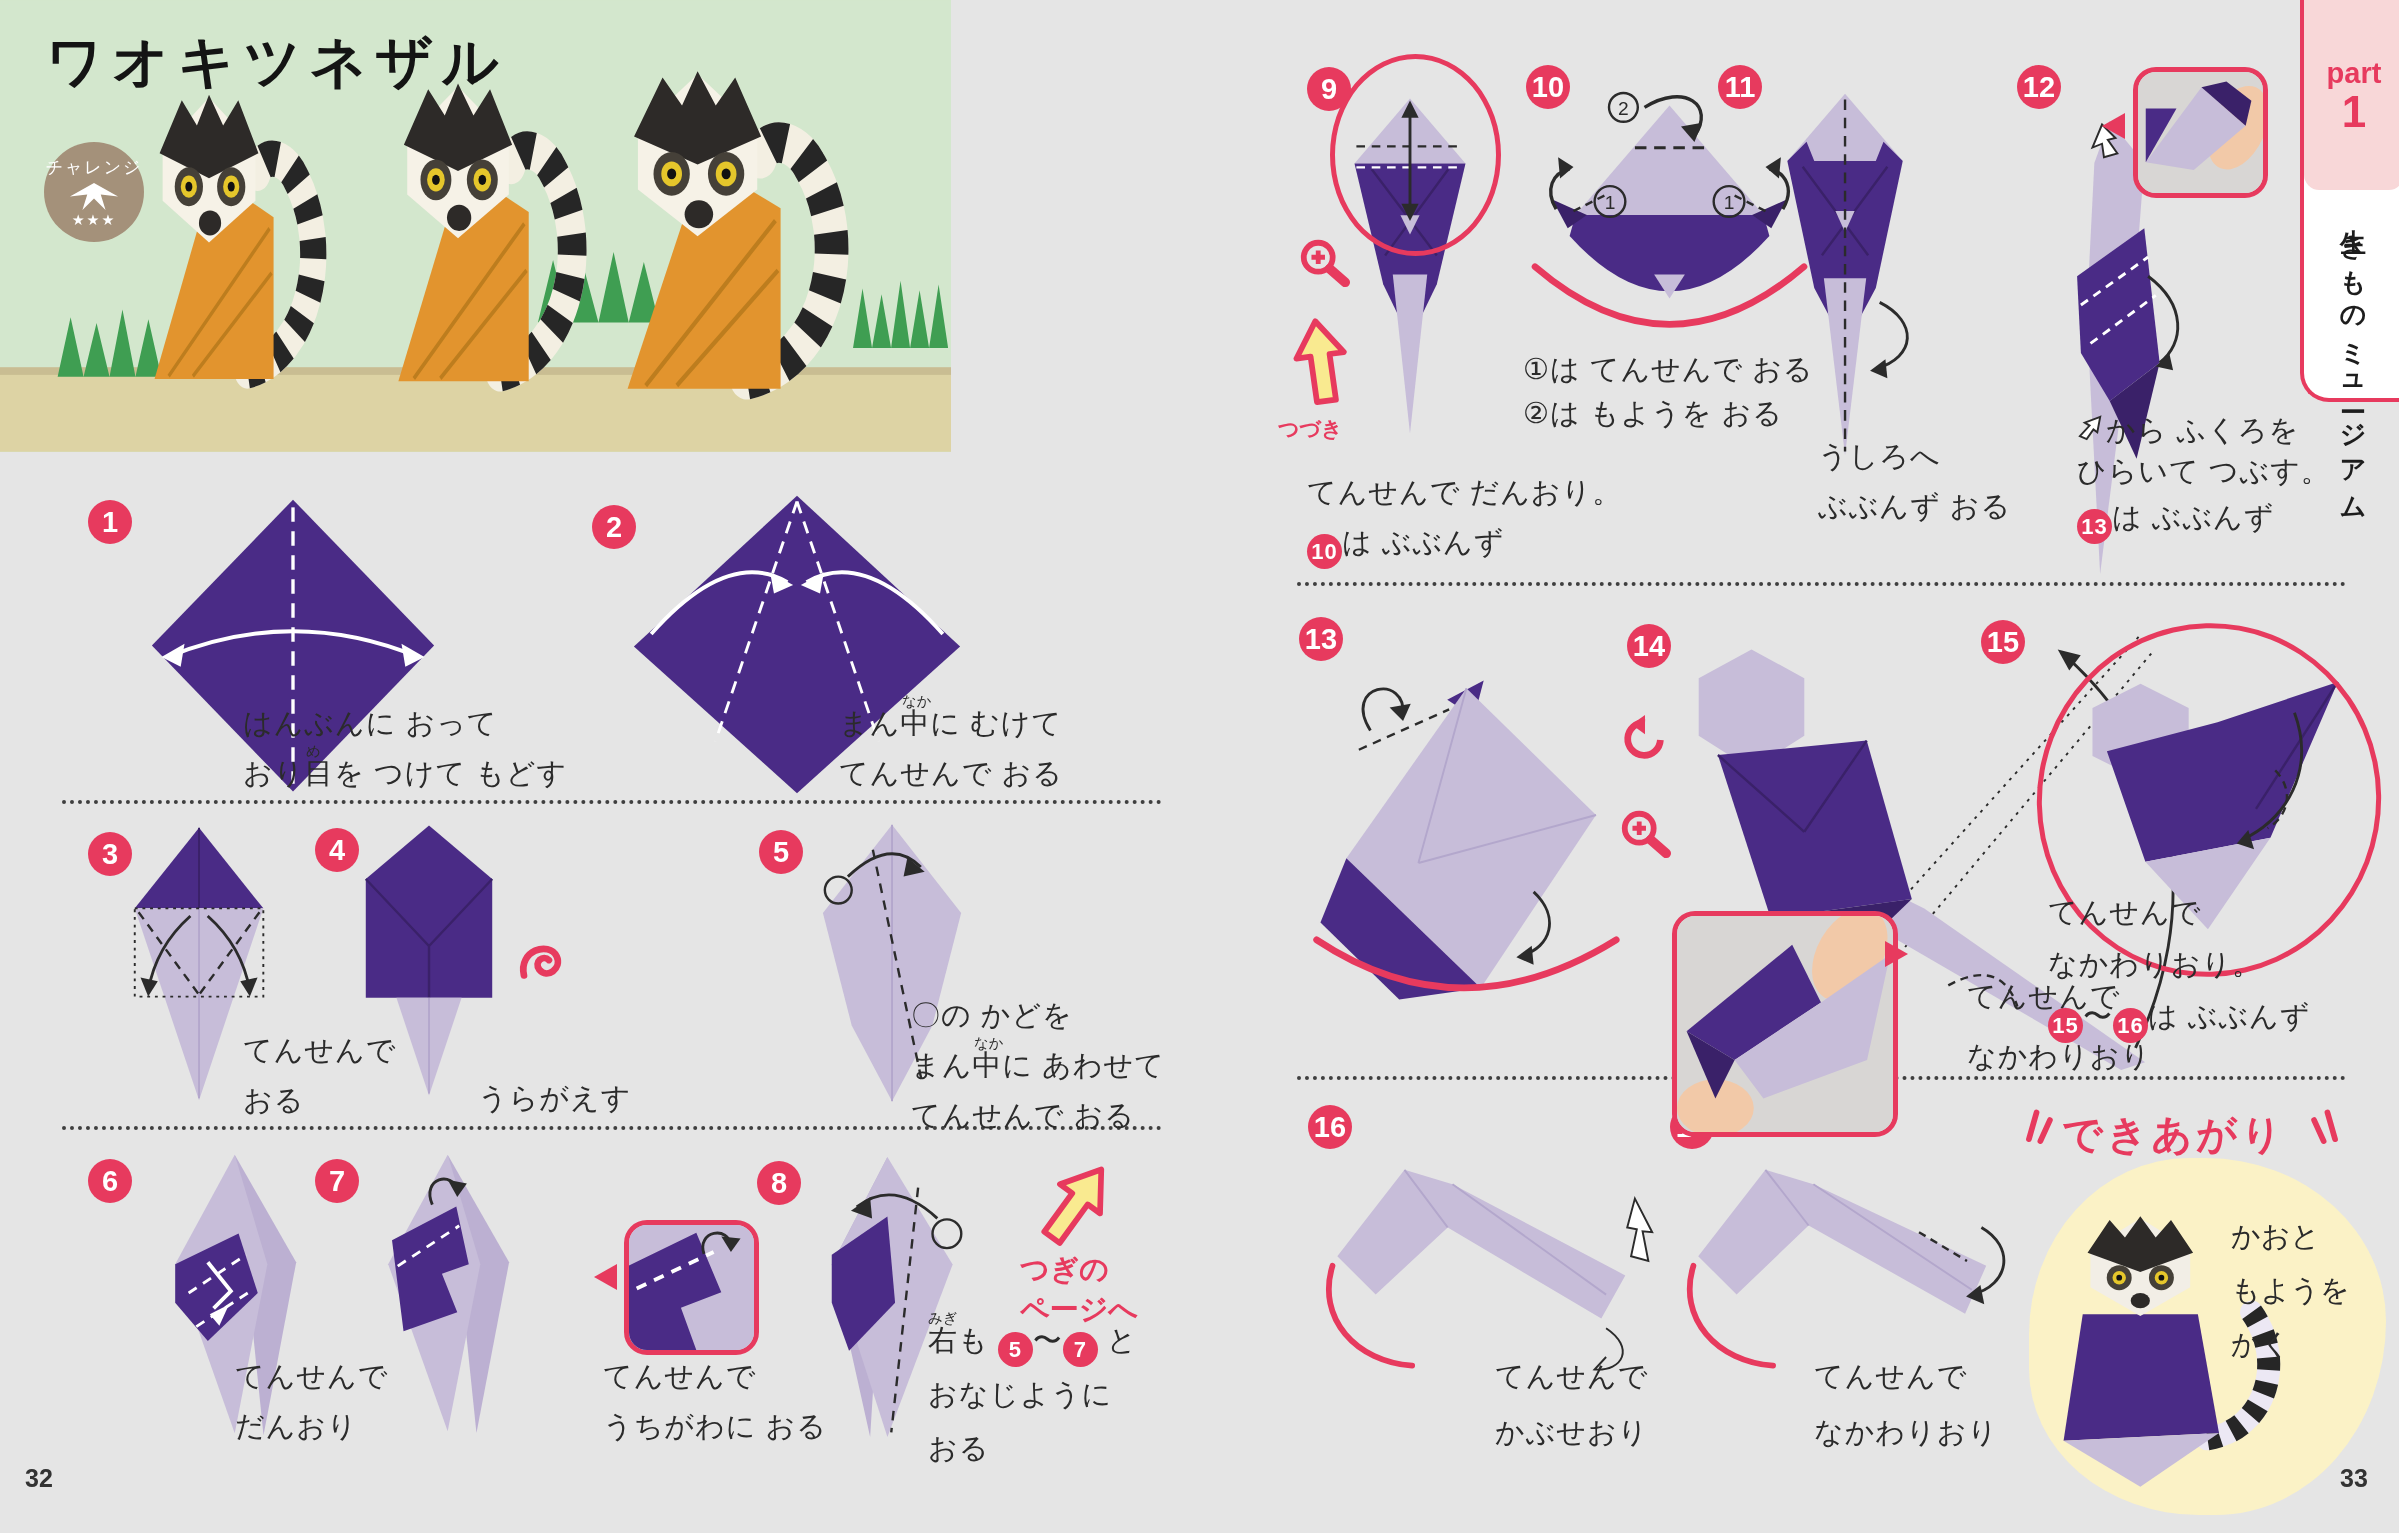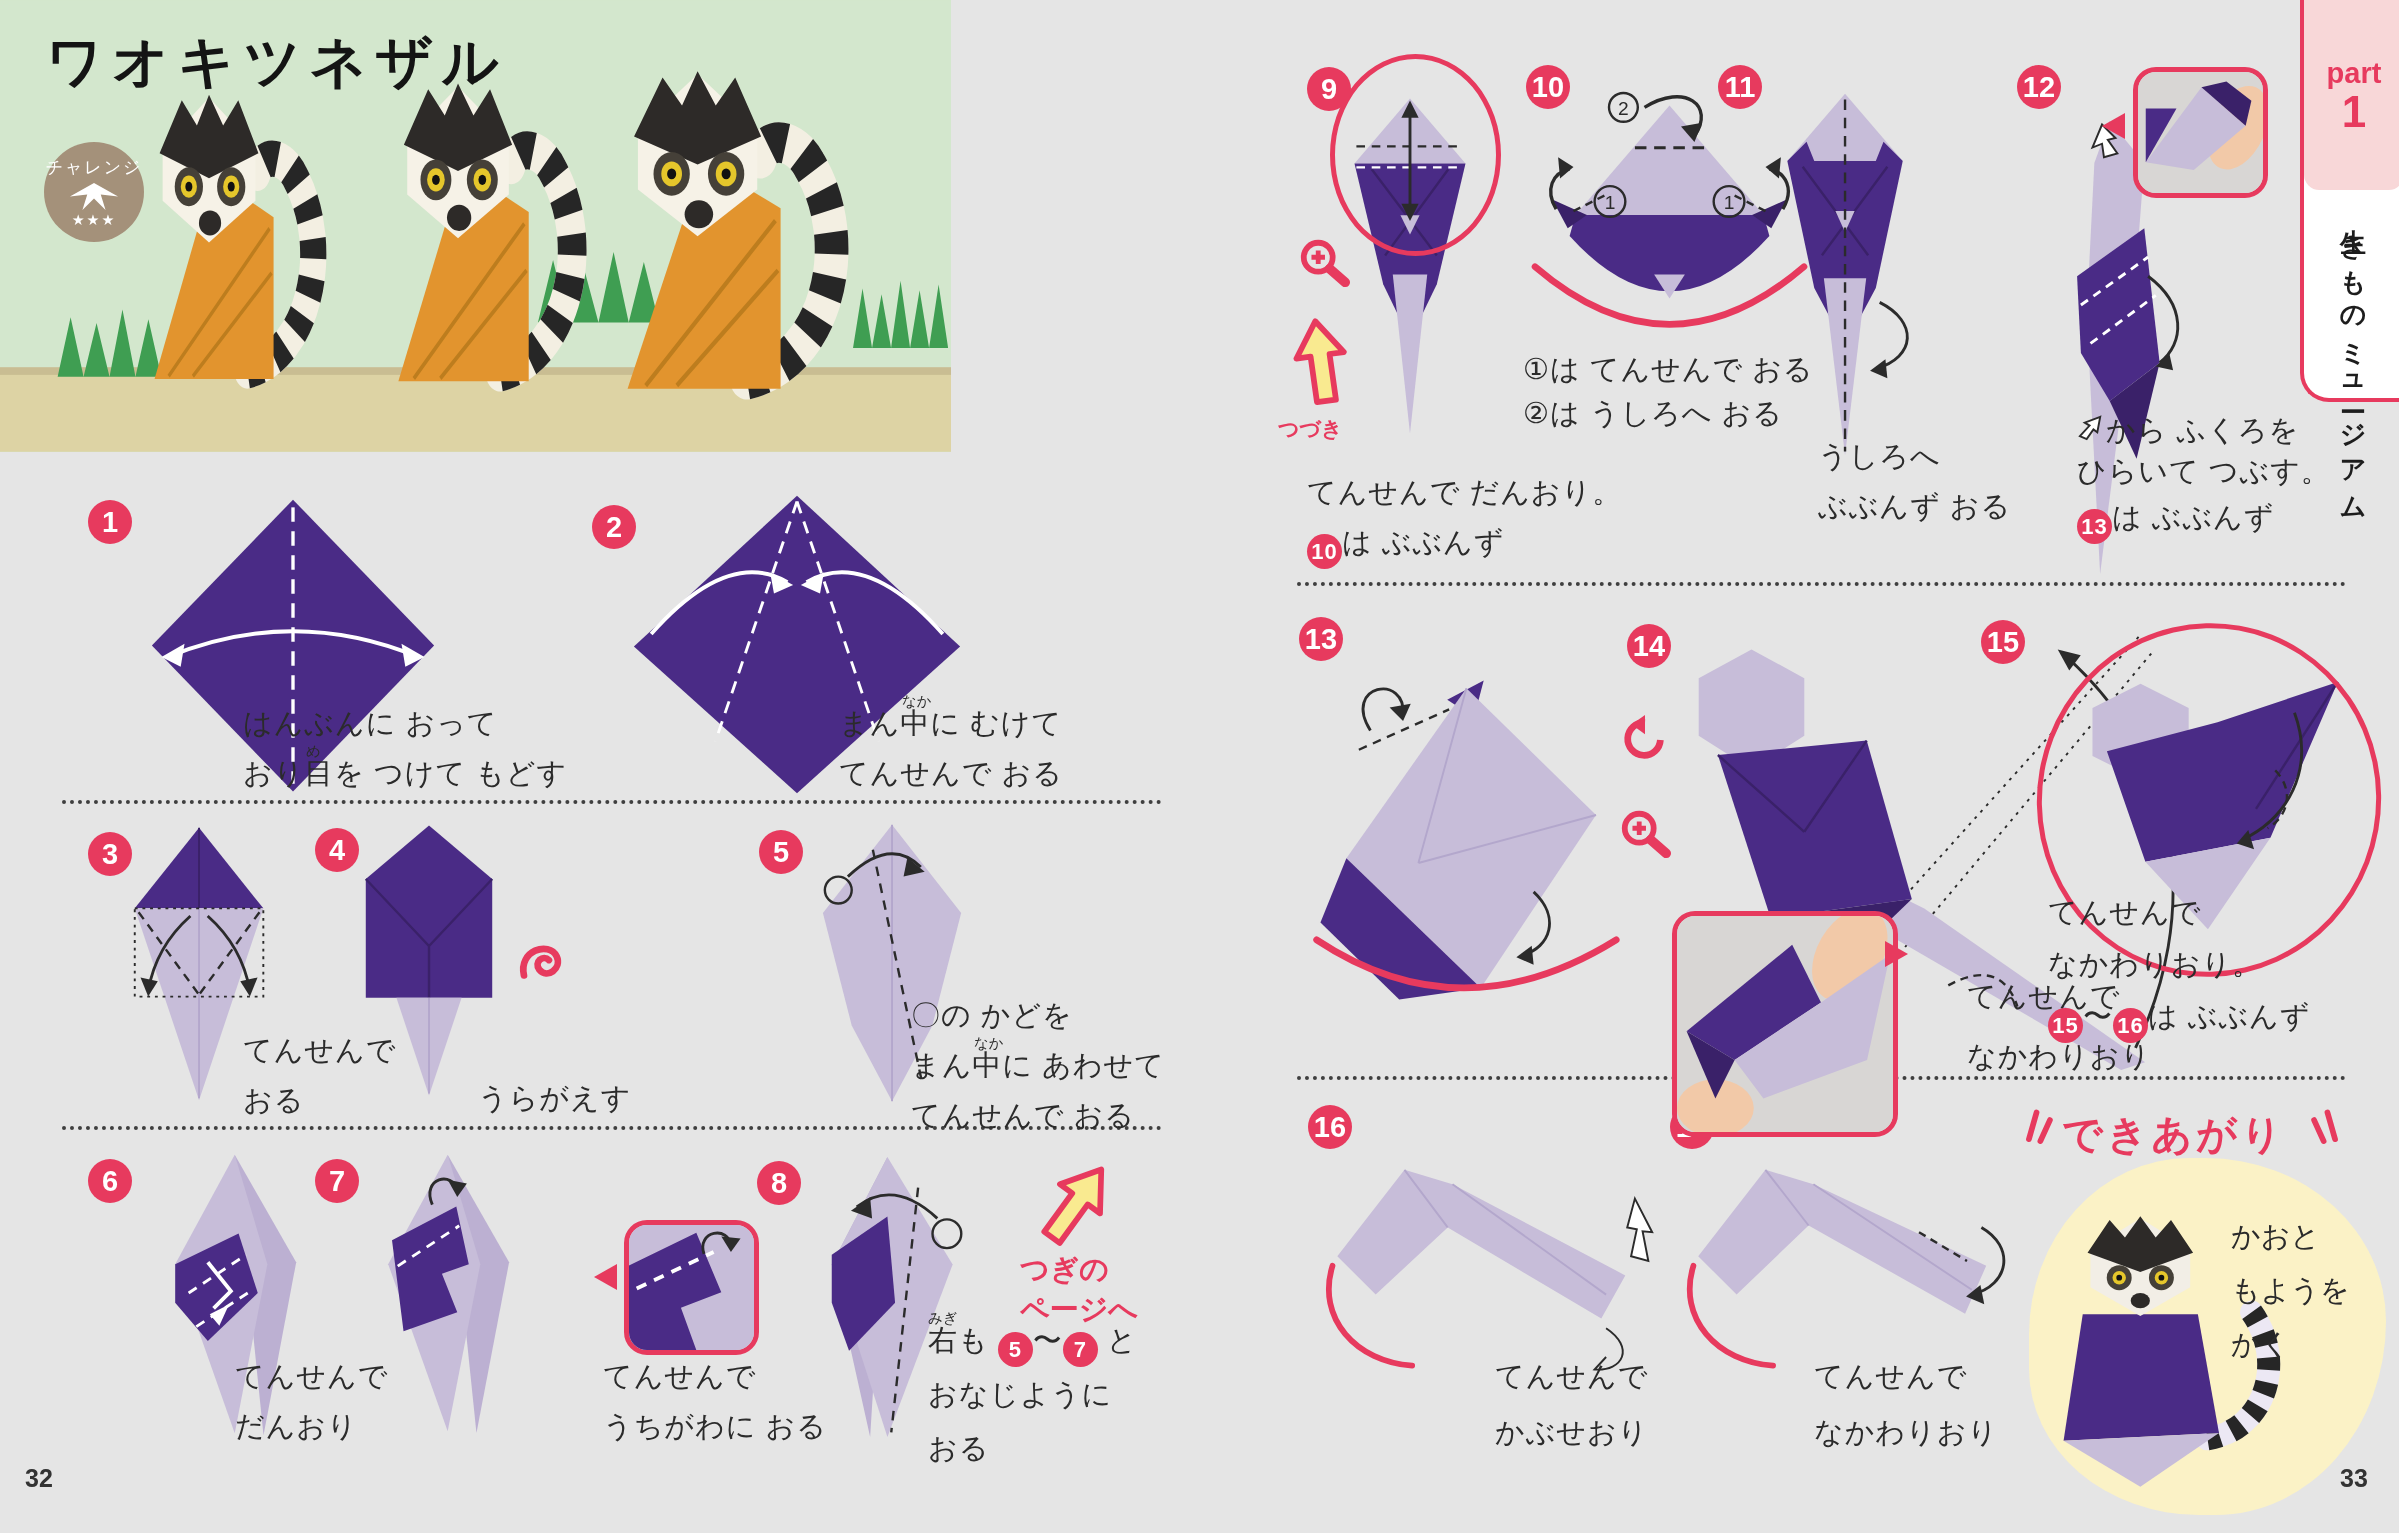--- a/index.html
+++ b/index.html
@@ -307,21 +307,21 @@
     <path d="M140 16 C182 -10 214 14 192 46" fill="none" stroke="#2b2b2b" stroke-width="3.5"></path>
     <polygon points="192,52 200,32 178,36" fill="#2b2b2b"></polygon>
     <path d="M48 122 C36 102 44 84 62 80" fill="none" stroke="#2b2b2b" stroke-width="3.5"></path>
     <polygon points="66,78 50,68 52,90" fill="#2b2b2b"></polygon>
     <path d="M284 122 C296 102 288 84 270 80" fill="none" stroke="#2b2b2b" stroke-width="3.5"></path>
     <polygon points="266,78 282,68 280,90" fill="#2b2b2b"></polygon>
     <path d="M26 182 Q166 302 306 182" fill="none" stroke="#e73a5e" stroke-width="7" stroke-linecap="round"></path>
   </svg>
   <div class="cap" style="left:1523px;top:355px">
     <span class="ln" style="height:44px">①は てんせんで おる</span>
-    <span class="ln" style="height:44px">②は うしろへ おる</span>
+    <span class="ln" style="height:44px">②は もようを おる</span>
   </div>
 
   <div class="badge" style="left:1718px;top:65px">
       <span>11</span>
     </div>
   <svg style="left:1768px;top:86px" width="156" height="377" viewBox="0 0 162 392">
     <polygon points="80,8 140,78 20,78" fill="#c7bdd9"></polygon>
     <polygon points="20,78 40,58 48,78" fill="#4a2b86"></polygon>
     <polygon points="140,78 120,58 112,78" fill="#4a2b86"></polygon>
     <polygon points="20,78 140,78 112,210 80,270 48,210" fill="#4a2b86"></polygon>

